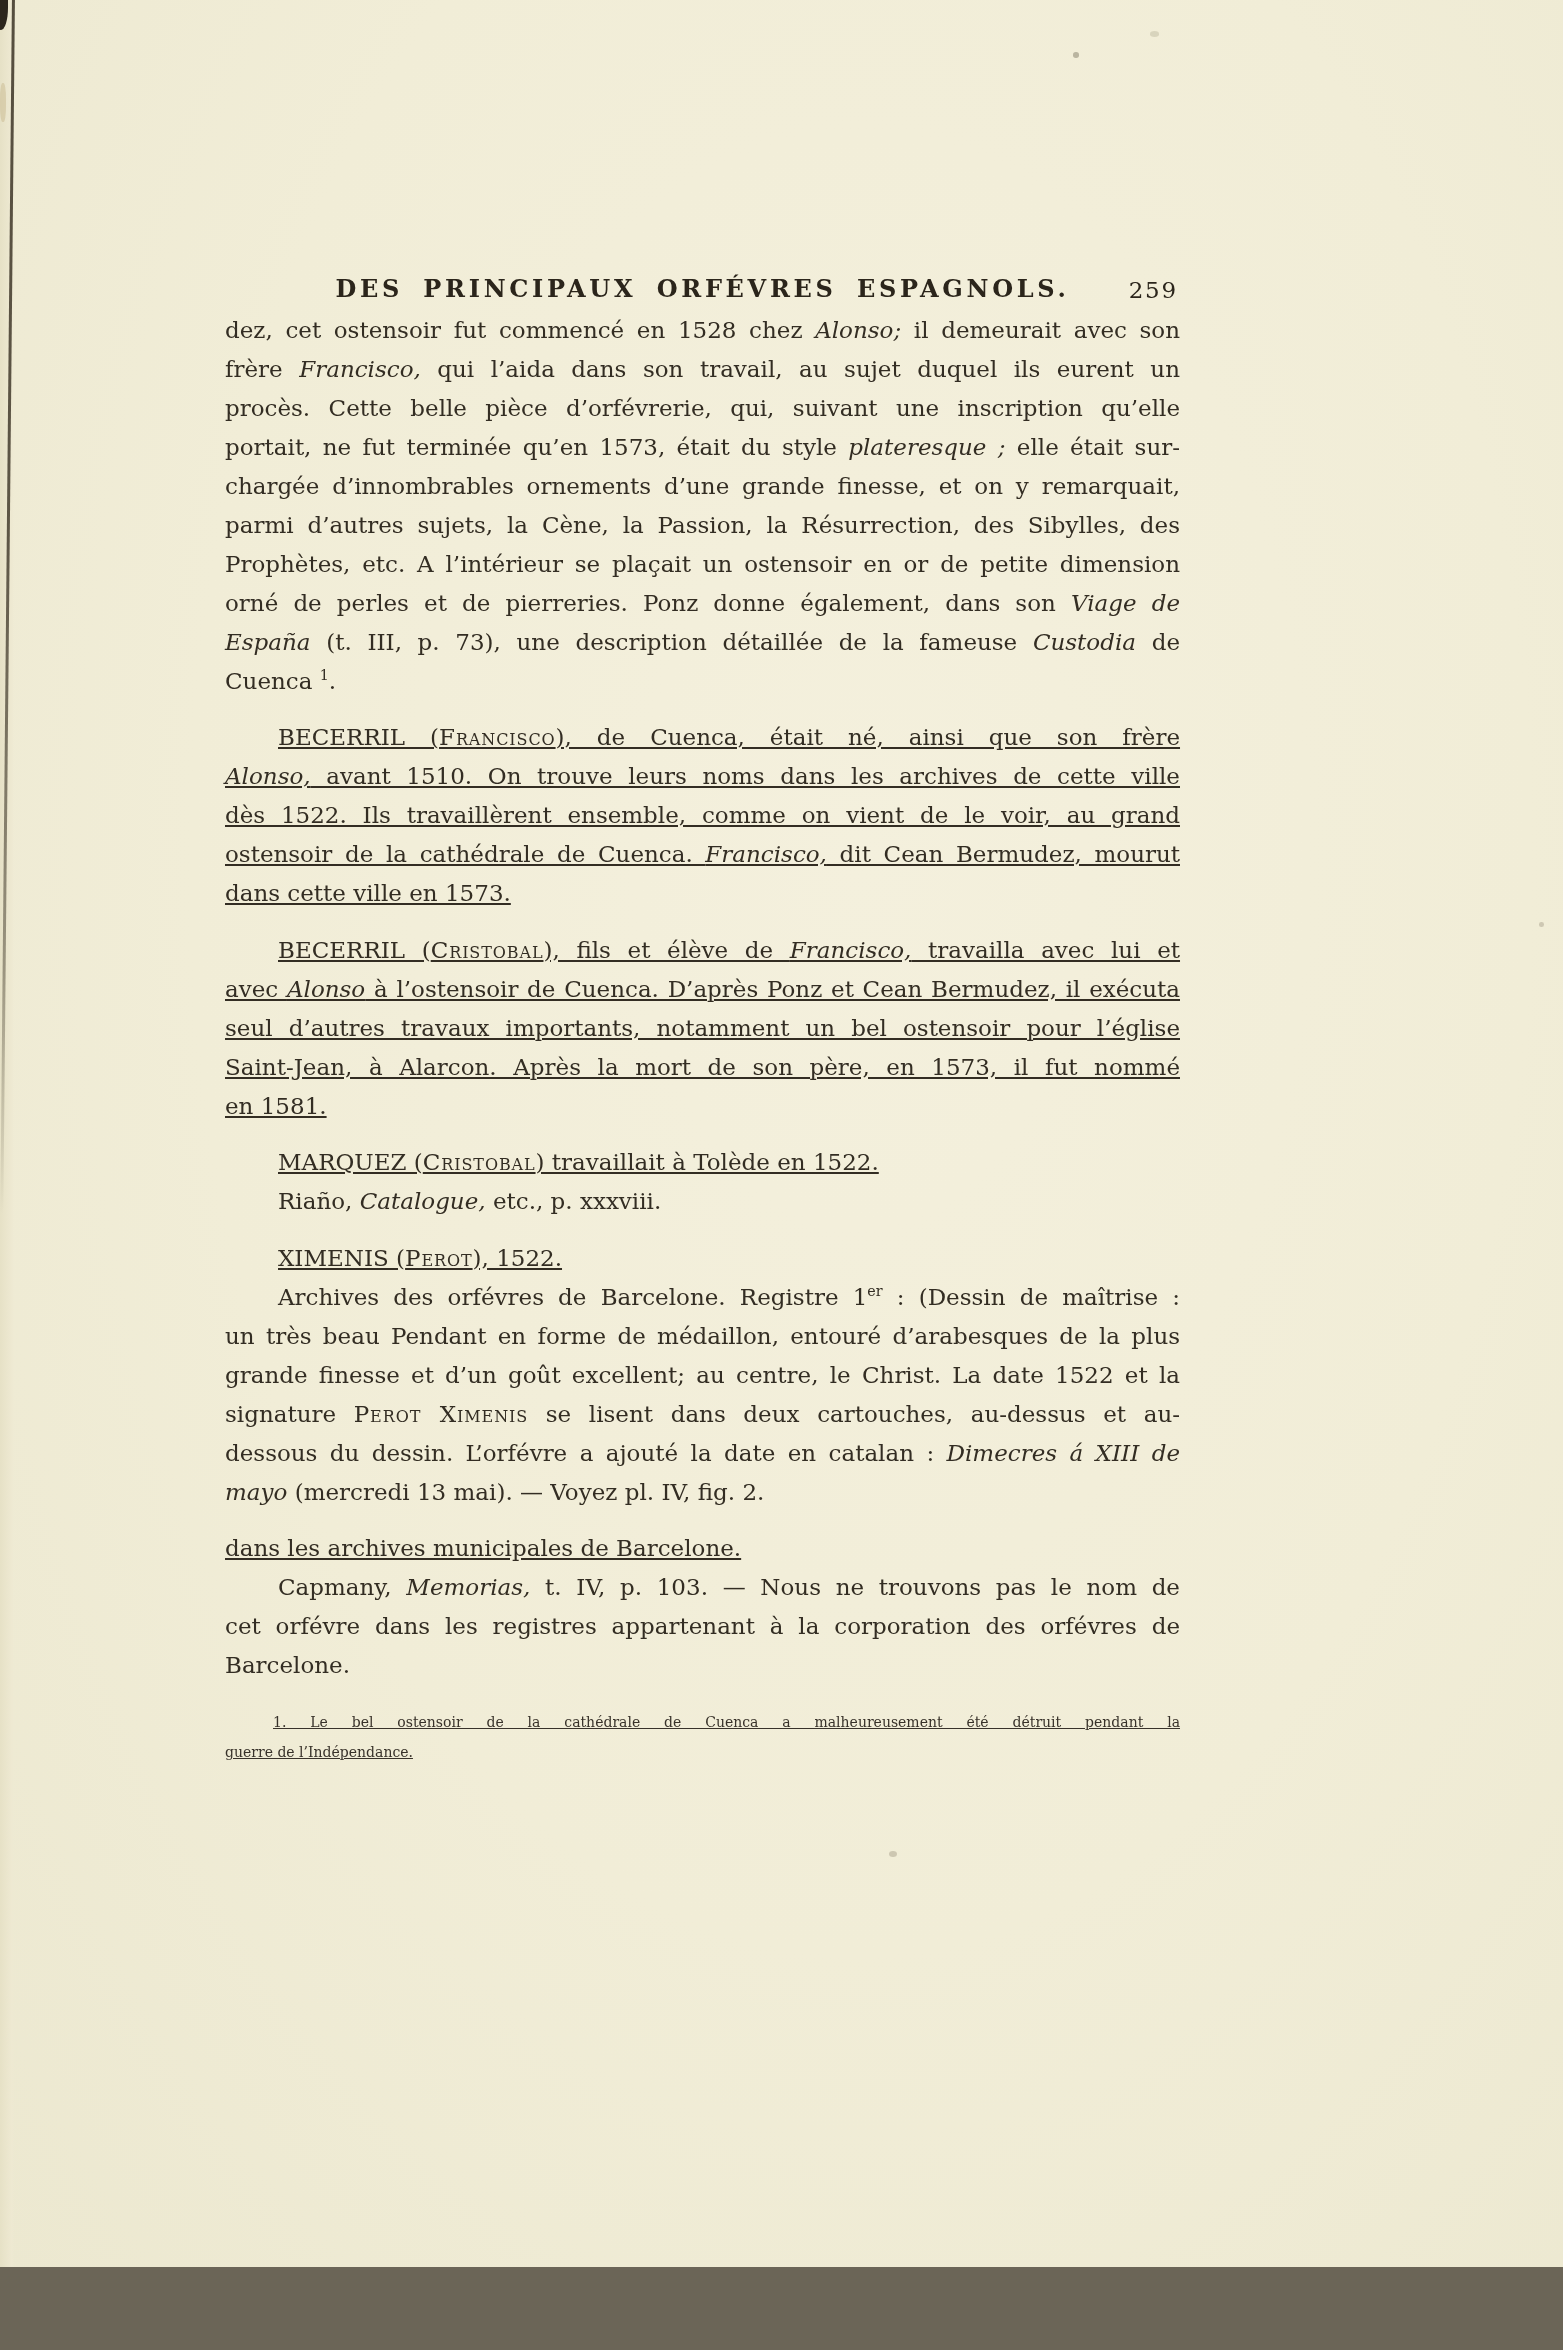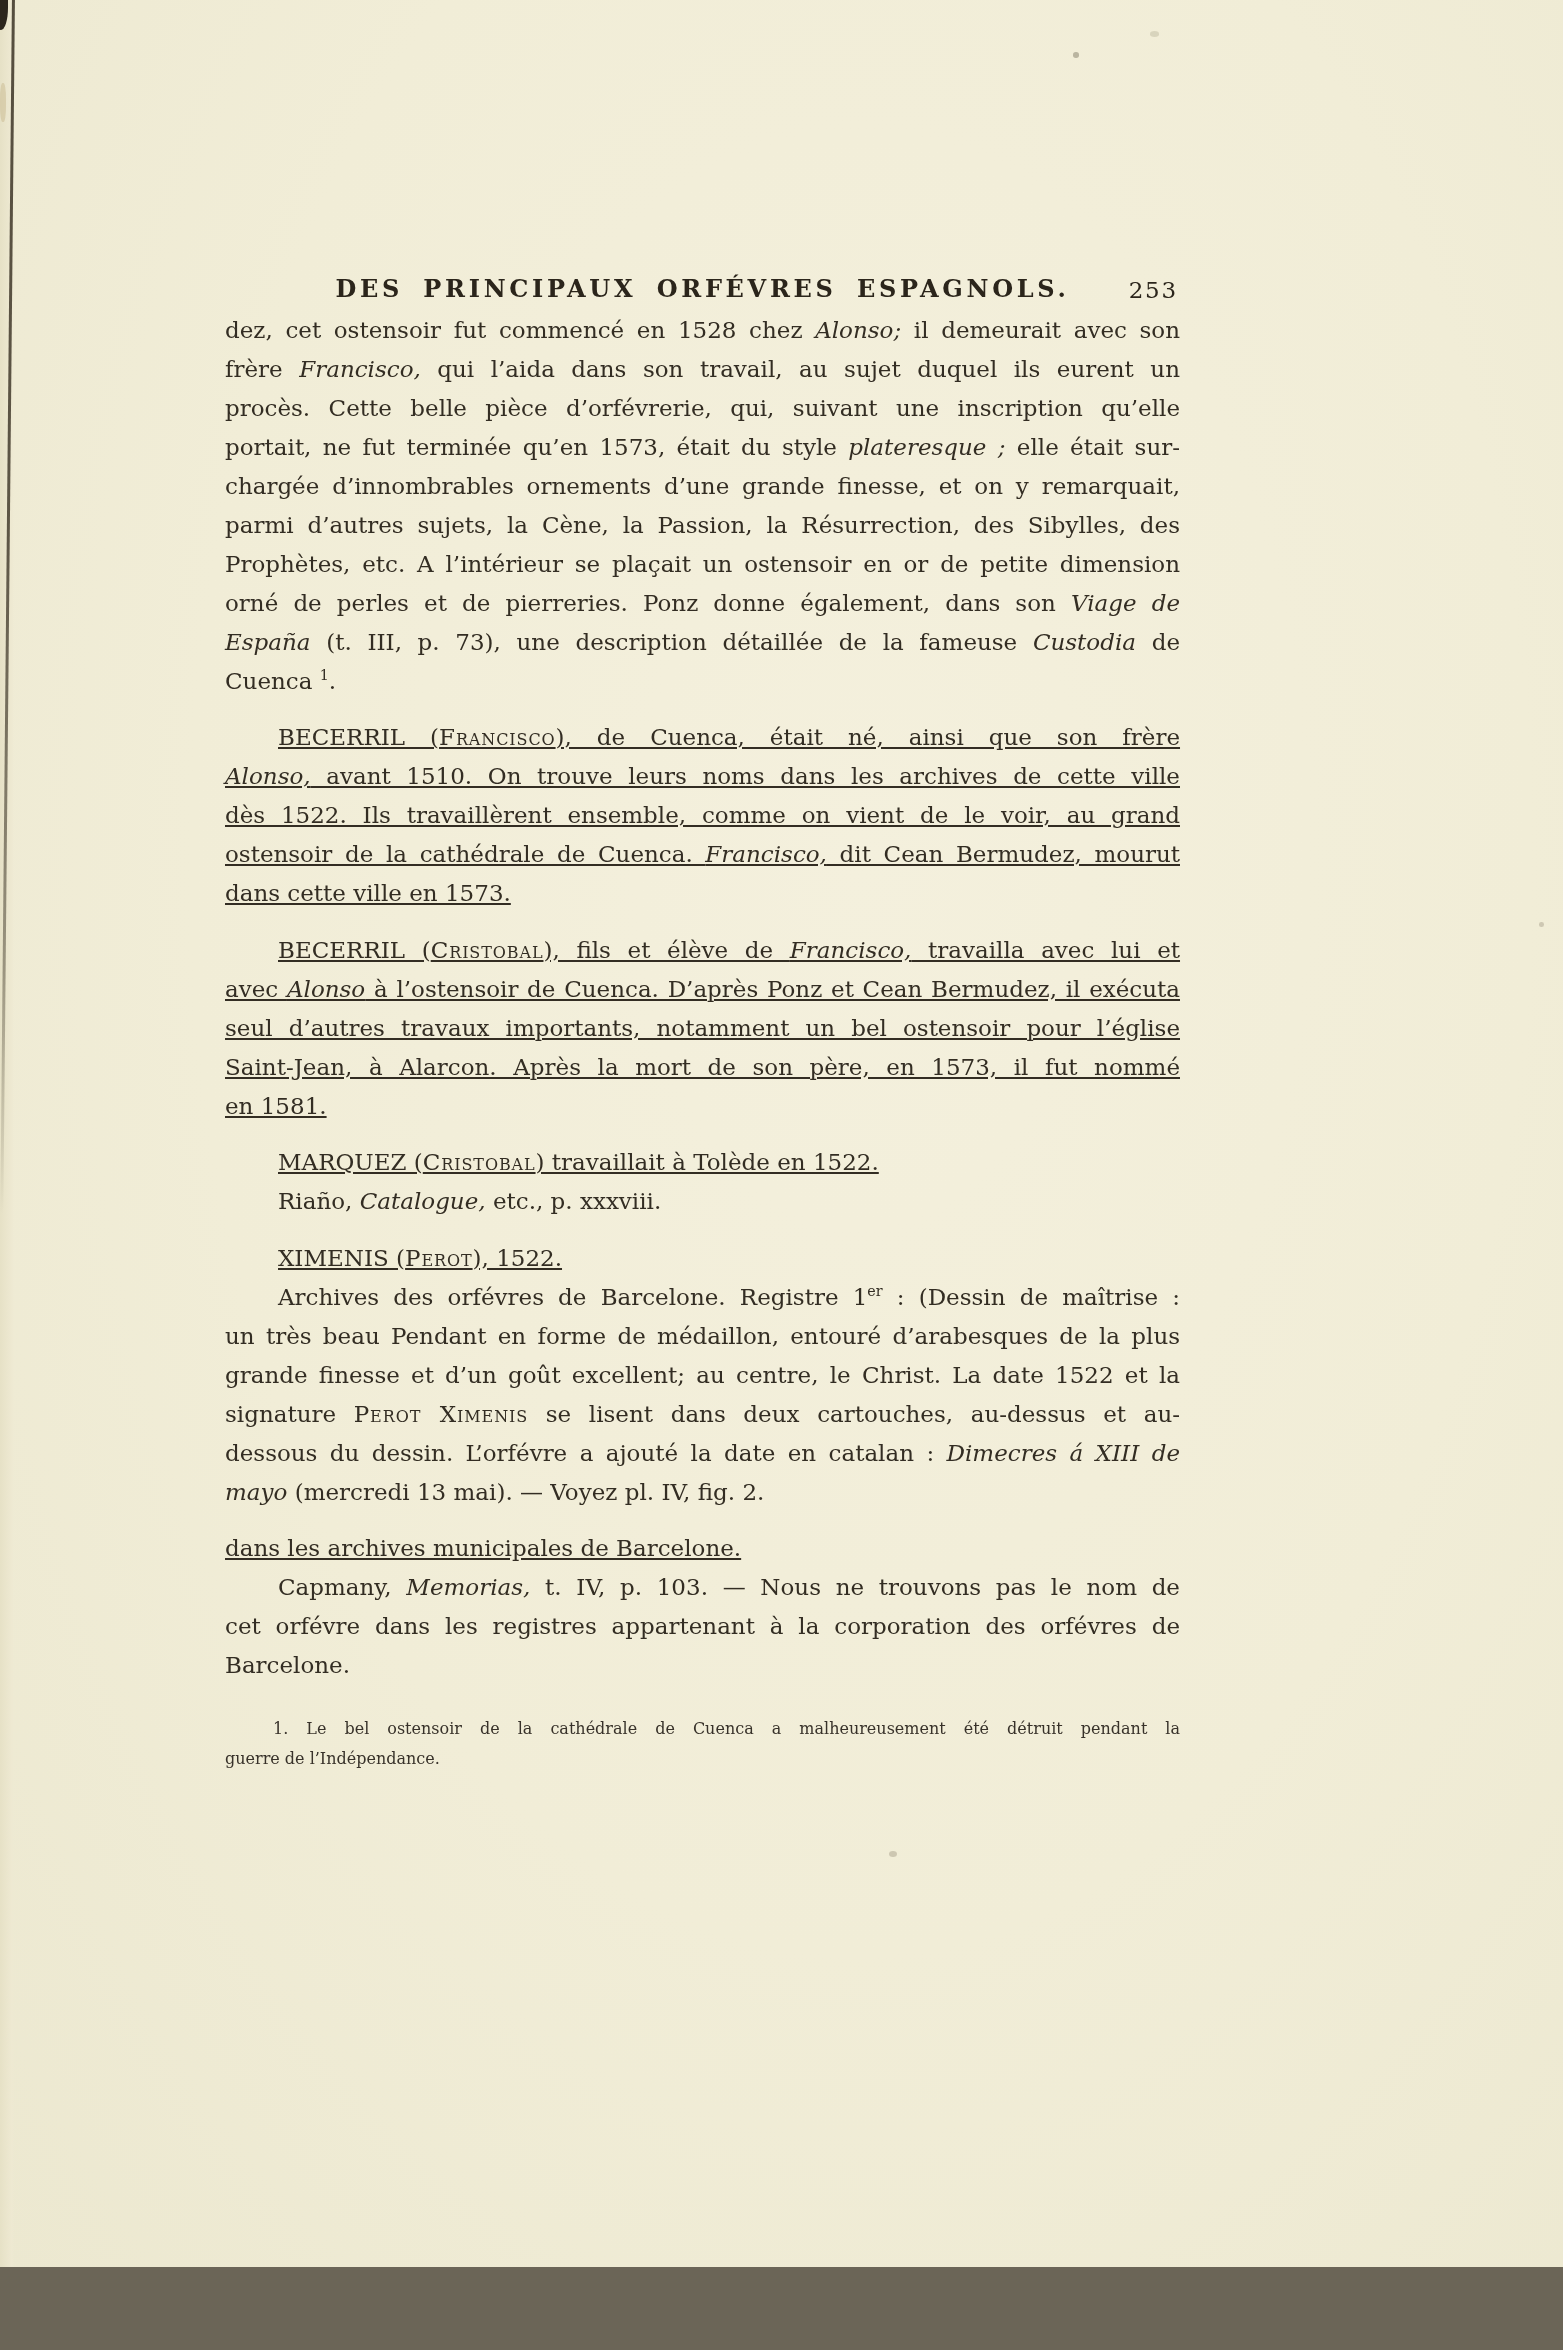--- a/index.html
+++ b/index.html
@@ -58,41 +58,41 @@
   .para.spaced { margin-top: 17.4px; text-decoration: underline; }
   .line { text-align: justify; text-align-last: justify; text-justify: inter-word; white-space: normal; }
   .line.last { text-align-last: left; }
   .line.first-indent { text-indent: 53px; }
   .i  { font-style: italic; }
   .sc { font-variant: small-caps; letter-spacing: 0.9px; }
   .sup { vertical-align: super; font-size: 0.62em; line-height: 0; }
 
   
   .footnote {
-    margin-top: 29px;
-    font-size: 16px; line-height: 30px; color: #38322a;
+    margin-top: 22px;
+    font-size: 14px; line-height: 30px; color: #38322a; text-decoration: underline;
   }
   .footnote .line.first-indent { text-indent: 48px; }
 </style>
 </head>
 <body>
 
 <div class="page">
 
   <div class="edge-strip"></div>
   <div class="edge-line"></div>
   <div class="corner-mark"></div>
   <div class="speck s1"></div>
   <div class="speck s2"></div>
   <div class="speck s3"></div>
   <div class="speck s4"></div>
   <div class="speck s5"></div>
 
   <div class="running-head">DES PRINCIPAUX ORFÉVRES ESPAGNOLS.</div>
-  <div class="page-number">253</div>
+  <div class="page-number">259</div>
 
   <div class="body-text">
     <div id="paragraphs">
         <div class="para">
           <div class="line"><span>dez, cet ostensoir fut commencé en 1528 chez </span><span class="i">Alonso;</span><span> il demeurait avec son</span></div>
           <div class="line"><span>frère </span><span class="i">Francisco,</span><span> qui l’aida dans son travail, au sujet duquel ils eurent un</span></div>
           <div class="line"><span>procès. Cette belle pièce d’orfévrerie, qui, suivant une inscription qu’elle</span></div>
           <div class="line"><span>portait, ne fut terminée qu’en 1573, était du style </span><span class="i">plateresque ;</span><span> elle était sur-</span></div>
           <div class="line"><span>chargée d’innombrables ornements d’une grande finesse, et on y remarquait,</span></div>
           <div class="line"><span>parmi d’autres sujets, la Cène, la Passion, la Résurrection, des Sibylles, des</span></div>

